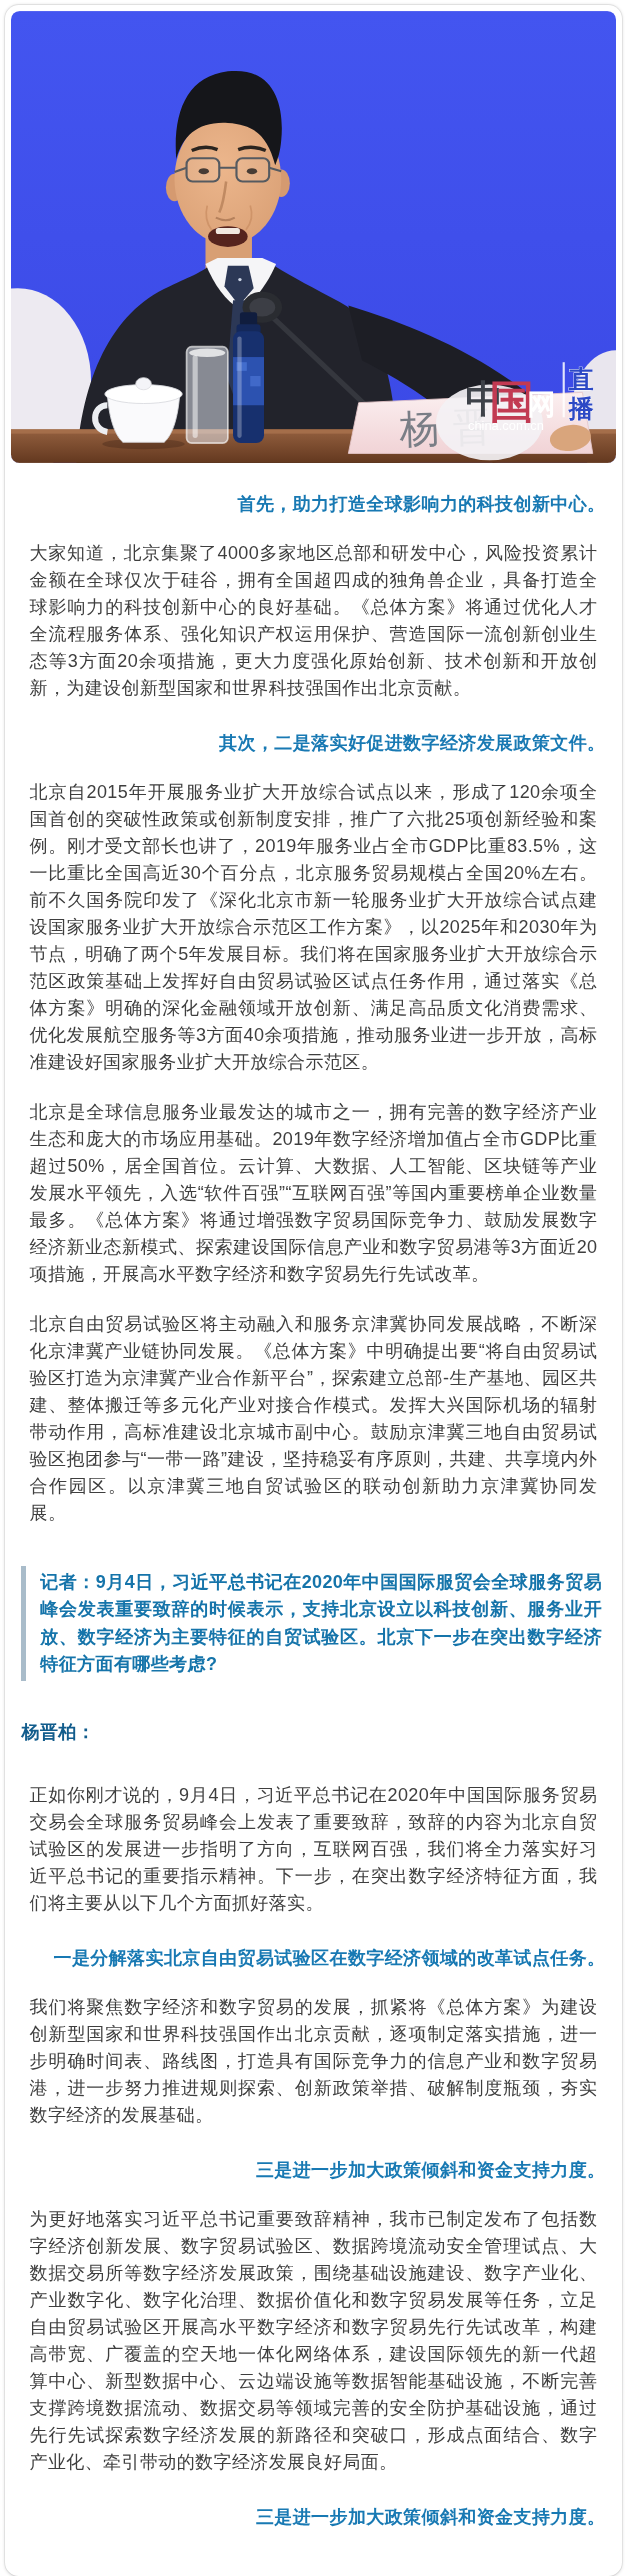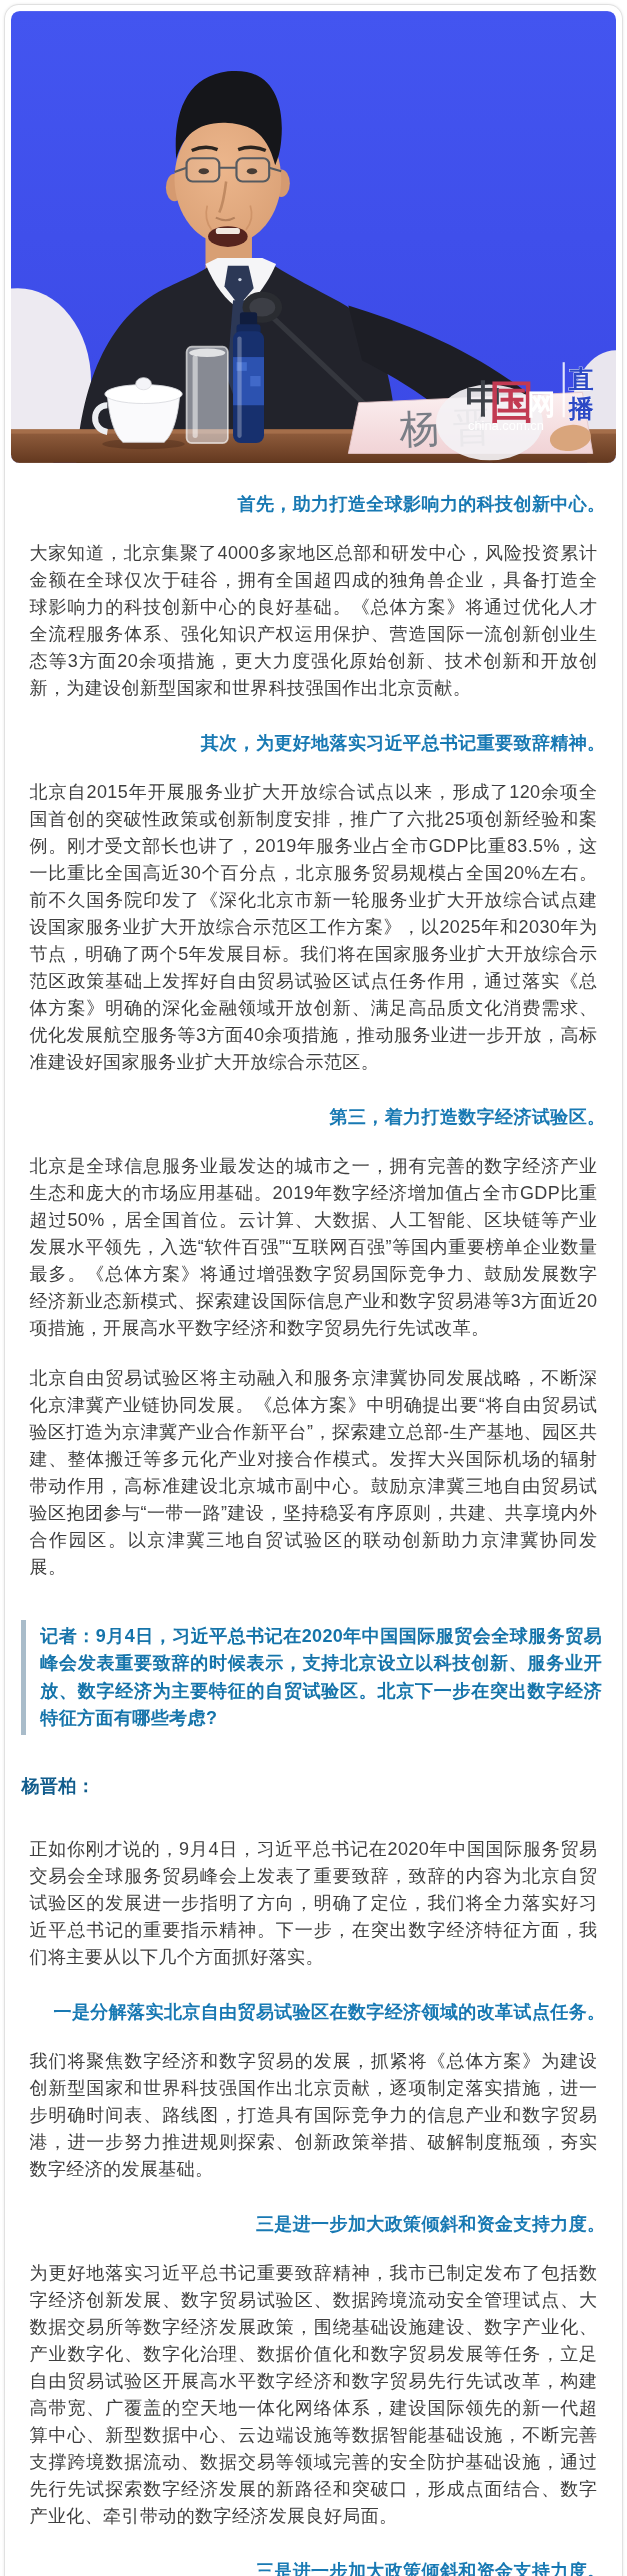--- a/index.html
+++ b/index.html
@@ -164,32 +164,31 @@
         <text x="648" y="438" font-size="29" font-weight="700" fill="#2d49c5" stroke="#ffffff" stroke-width="0.8" paint-order="stroke">直</text>
         <text x="648" y="472" font-size="29" font-weight="700" fill="#2d49c5" stroke="#ffffff" stroke-width="0.8" paint-order="stroke">播</text>
       </g>
     </svg>
   </div>
 
   <div class="content">
     <h2 class="sec-heading">首先，助力打造全球影响力的科技创新中心。</h2>
     <p>大家知道，北京集聚了4000多家地区总部和研发中心，风险投资累计金额在全球仅次于硅谷，拥有全国超四成的独角兽企业，具备打造全球影响力的科技创新中心的良好基础。《总体方案》将通过优化人才全流程服务体系、强化知识产权运用保护、营造国际一流创新创业生态等3方面20余项措施，更大力度强化原始创新、技术创新和开放创新，为建设创新型国家和世界科技强国作出北京贡献。</p>
 
-    <h2 class="sec-heading">其次，为更好地落实习近平总书记重要致辞精神。</h2>
+    <h2 class="sec-heading">其次，二是落实好促进数字经济发展政策文件。</h2>
     <p>北京自2015年开展服务业扩大开放综合试点以来，形成了120余项全国首创的突破性政策或创新制度安排，推广了六批25项创新经验和案例。刚才受文部长也讲了，2019年服务业占全市GDP比重83.5%，这一比重比全国高近30个百分点，北京服务贸易规模占全国20%左右。前不久国务院印发了《深化北京市新一轮服务业扩大开放综合试点建设国家服务业扩大开放综合示范区工作方案》，以2025年和2030年为节点，明确了两个5年发展目标。我们将在国家服务业扩大开放综合示范区政策基础上发挥好自由贸易试验区试点任务作用，通过落实《总体方案》明确的深化金融领域开放创新、满足高品质文化消费需求、优化发展航空服务等3方面40余项措施，推动服务业进一步开放，高标准建设好国家服务业扩大开放综合示范区。</p>
 
-    <h2 class="sec-heading">第三，着力打造数字经济试验区。</h2>
     <p>北京是全球信息服务业最发达的城市之一，拥有完善的数字经济产业生态和庞大的市场应用基础。2019年数字经济增加值占全市GDP比重超过50%，居全国首位。云计算、大数据、人工智能、区块链等产业发展水平领先，入选“软件百强”“互联网百强”等国内重要榜单企业数量最多。《总体方案》将通过增强数字贸易国际竞争力、鼓励发展数字经济新业态新模式、探索建设国际信息产业和数字贸易港等3方面近20项措施，开展高水平数字经济和数字贸易先行先试改革。</p>
 
     <p>北京自由贸易试验区将主动融入和服务京津冀协同发展战略，不断深化京津冀产业链协同发展。《总体方案》中明确提出要“将自由贸易试验区打造为京津冀产业合作新平台”，探索建立总部-生产基地、园区共建、整体搬迁等多元化产业对接合作模式。发挥大兴国际机场的辐射带动作用，高标准建设北京城市副中心。鼓励京津冀三地自由贸易试验区抱团参与“一带一路”建设，坚持稳妥有序原则，共建、共享境内外合作园区。以京津冀三地自贸试验区的联动创新助力京津冀协同发展。</p>
 
     <div class="question">记者：9月4日，习近平总书记在2020年中国国际服贸会全球服务贸易峰会发表重要致辞的时候表示，支持北京设立以科技创新、服务业开放、数字经济为主要特征的自贸试验区。北京下一步在突出数字经济特征方面有哪些考虑?</div>
 
     <div class="speaker">杨晋柏：</div>
-    <p>正如你刚才说的，9月4日，习近平总书记在2020年中国国际服务贸易交易会全球服务贸易峰会上发表了重要致辞，致辞的内容为北京自贸试验区的发展进一步指明了方向，明确了定位，我们将全力落实好习近平总书记的重要指示精神。下一步，在突出数字经济特征方面，我们将主要从以下几个方面抓好落实。</p>
+    <p>正如你刚才说的，9月4日，习近平总书记在2020年中国国际服务贸易交易会全球服务贸易峰会上发表了重要致辞，致辞的内容为北京自贸试验区的发展进一步指明了方向，互联网百强，我们将全力落实好习近平总书记的重要指示精神。下一步，在突出数字经济特征方面，我们将主要从以下几个方面抓好落实。</p>
 
     <h2 class="sec-heading">一是分解落实北京自由贸易试验区在数字经济领域的改革试点任务。</h2>
     <p>我们将聚焦数字经济和数字贸易的发展，抓紧将《总体方案》为建设创新型国家和世界科技强国作出北京贡献，逐项制定落实措施，进一步明确时间表、路线图，打造具有国际竞争力的信息产业和数字贸易港，进一步努力推进规则探索、创新政策举措、破解制度瓶颈，夯实数字经济的发展基础。</p>
 
     <h2 class="sec-heading">三是进一步加大政策倾斜和资金支持力度。</h2>
     <p>为更好地落实习近平总书记重要致辞精神，我市已制定发布了包括数字经济创新发展、数字贸易试验区、数据跨境流动安全管理试点、大数据交易所等数字经济发展政策，围绕基础设施建设、数字产业化、产业数字化、数字化治理、数据价值化和数字贸易发展等任务，立足自由贸易试验区开展高水平数字经济和数字贸易先行先试改革，构建高带宽、广覆盖的空天地一体化网络体系，建设国际领先的新一代超算中心、新型数据中心、云边端设施等数据智能基础设施，不断完善支撑跨境数据流动、数据交易等领域完善的安全防护基础设施，通过先行先试探索数字经济发展的新路径和突破口，形成点面结合、数字产业化、牵引带动的数字经济发展良好局面。</p>
 
     <h2 class="sec-heading">三是进一步加大政策倾斜和资金支持力度。</h2>
 
   </div>

